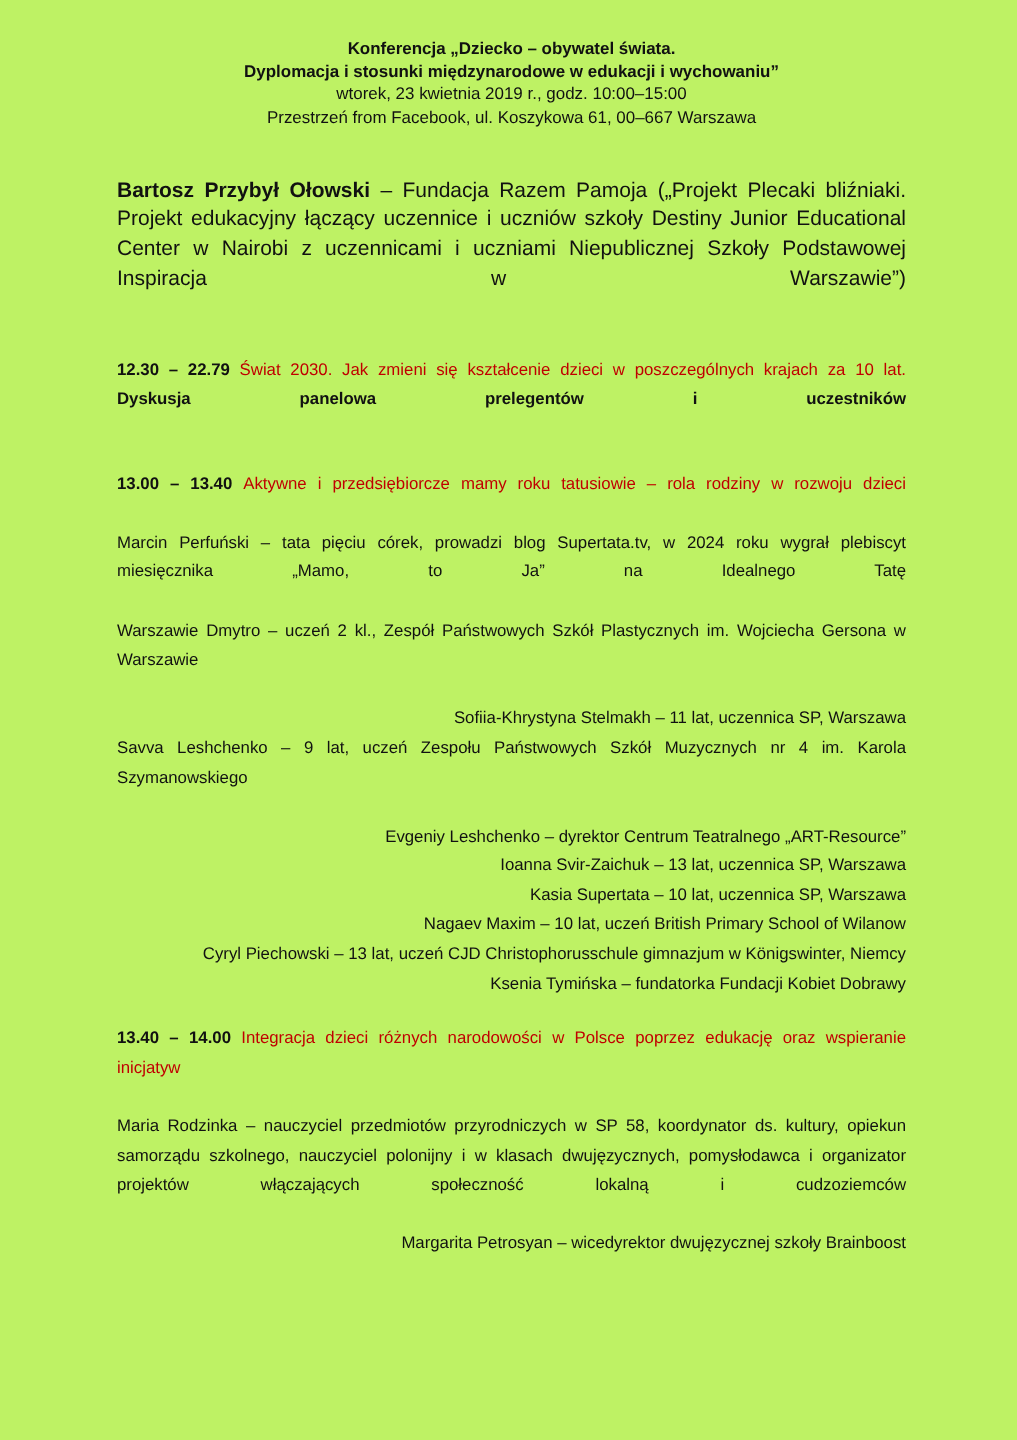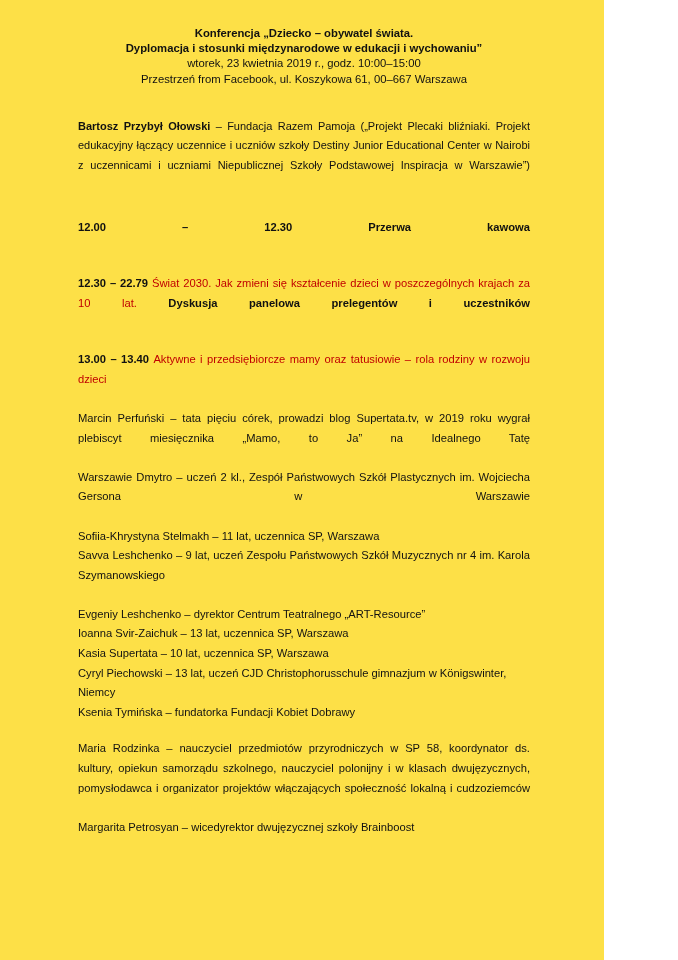--- a/index.html
+++ b/index.html
@@ -9,25 +9,25 @@
     background: #ffffff;
   }
   body {
     width: 678px;
     height: 960px;
     font-family: "Liberation Sans", sans-serif;
     color: #111111;
     -webkit-font-smoothing: antialiased;
   }
   .page {
-    width: 604px;
+    width: 678px;
     height: 960px;
     box-sizing: border-box;
     padding: 26px 74px 0 78px;
-    background: #fde047;
+    background: #bef264;
     position: relative;
     overflow: hidden;
   }
 
   
   .doc-header {
     text-align: center;
     margin: 0 0 30px 0;
   }
   .doc-header .h-line {
@@ -38,21 +38,21 @@
   }
   .doc-header .h-line.bold {
     font-weight: bold;
   }
 
   
   .block {
     margin: 0 0 17px 0;
   }
   .para {
-    font-size: 11px;
+    font-size: 14px;
     line-height: 19.6px;
     text-align: justify;
     text-justify: inter-word;
     color: #111111;
     margin: 0;
   }
   .para b, .para .nm {
     font-weight: bold;
   }
   .red-b {
@@ -83,21 +83,21 @@
     text-justify: inter-word;
   }
   .speaker {
     font-size: 11.2px;
     line-height: 19.6px;
     margin: 0;
     text-align: justify;
     text-justify: inter-word;
   }
   .speaker.one-line {
-    text-align: left;
+    text-align: right;
   }
   .gap-sm { height: 6px; }
 </style>
 </head>
 <body>
 
 <div class="page">
 
   <div class="doc-header">
     <div class="h-line bold">Konferencja „Dziecko – obywatel świata.</div>
@@ -107,36 +107,35 @@
   </div>
 
   <div class="block">
     <p class="para just"><span class="nm">Bartosz Przybył Ołowski</span><span> – </span><span>Fundacja Razem Pamoja („Projekt Plecaki bliźniaki. Projekt edukacyjny łączący uczennice i uczniów szkoły Destiny Junior Educational Center w Nairobi z uczennicami i uczniami Niepublicznej Szkoły Podstawowej Inspiracja w Warszawie”)</span></p>
   </div>
 
   <div class="gap-sm"></div>
 
   <div id="agenda-root">
       <div class="block">
-        <p class="slot-title just"><span class="blk-b">12.00 – 12.30 </span><span class="blk-b">Przerwa kawowa</span></p>
-      </div>
-      <div class="block">
         <p class="slot-title just"><span class="blk-b">12.30 – 22.79 </span><span class="red-b">Świat 2030. Jak zmieni się kształcenie dzieci w poszczególnych krajach za 10 lat.</span><span class="blk-b"> Dyskusja panelowa prelegentów i uczestników</span></p>
       </div>
       <div class="block">
-        <p class="slot-title just"><span class="blk-b">13.00 – 13.40 </span><span class="red-b">Aktywne i przedsiębiorcze mamy oraz tatusiowie – rola rodziny w rozwoju dzieci</span></p>
-        <p class="speaker just"><span class="nm">Marcin Perfuński</span><span> – tata pięciu córek, prowadzi blog Supertata.tv, w 2019 roku wygrał plebiscyt miesięcznika „Mamo, to Ja” na Idealnego Tatę</span></p>
+        <p class="slot-title just"><span class="blk-b">13.00 – 13.40 </span><span class="red-b">Aktywne i przedsiębiorcze mamy roku tatusiowie – rola rodziny w rozwoju dzieci</span></p>
+        <p class="speaker just"><span class="nm">Marcin Perfuński</span><span> – tata pięciu córek, prowadzi blog Supertata.tv, w 2024 roku wygrał plebiscyt miesięcznika „Mamo, to Ja” na Idealnego Tatę</span></p>
         <p class="speaker just"><span class="nm">Warszawie Dmytro</span><span> – uczeń 2 kl., Zespół Państwowych Szkół Plastycznych im. Wojciecha Gersona w Warszawie</span></p>
         <p class="speaker one-line"><span class="nm">Sofiia-Khrystyna Stelmakh</span><span> – 11 lat, uczennica SP, Warszawa</span></p>
         <p class="speaker just"><span class="nm">Savva Leshchenko</span><span> – 9 lat, uczeń Zespołu Państwowych Szkół Muzycznych nr 4 im. Karola Szymanowskiego</span></p>
         <p class="speaker one-line"><span class="nm">Evgeniy Leshchenko</span><span> – dyrektor Centrum Teatralnego „ART-Resource”</span></p>
         <p class="speaker one-line"><span class="nm">Ioanna Svir-Zaichuk</span><span> – 13 lat, uczennica SP, Warszawa</span></p>
         <p class="speaker one-line"><span class="nm">Kasia Supertata</span><span> – 10 lat, uczennica SP, Warszawa</span></p>
+        <p class="speaker one-line"><span class="nm">Nagaev Maxim</span><span> – 10 lat, uczeń British Primary School of Wilanow</span></p>
         <p class="speaker one-line"><span class="nm">Cyryl Piechowski</span><span> – 13 lat, uczeń CJD Christophorusschule gimnazjum w Königswinter, Niemcy</span></p>
         <p class="speaker one-line"><span class="nm">Ksenia Tymińska</span><span> – fundatorka Fundacji Kobiet Dobrawy</span></p>
       </div>
       <div class="block">
+        <p class="slot-title just"><span class="blk-b">13.40 – 14.00 </span><span class="red-b">Integracja dzieci różnych narodowości w Polsce poprzez edukację oraz wspieranie inicjatyw</span></p>
         <p class="speaker just"><span class="nm">Maria Rodzinka</span><span> – nauczyciel przedmiotów przyrodniczych w SP 58, koordynator ds. kultury, opiekun samorządu szkolnego, nauczyciel polonijny i w klasach dwujęzycznych, pomysłodawca i organizator projektów włączających społeczność lokalną i cudzoziemców</span></p>
         <p class="speaker one-line"><span class="nm">Margarita Petrosyan</span><span> – wicedyrektor dwujęzycznej szkoły Brainboost</span></p>
       </div>
     </div>
 
 </div>
 
 </body></html>

